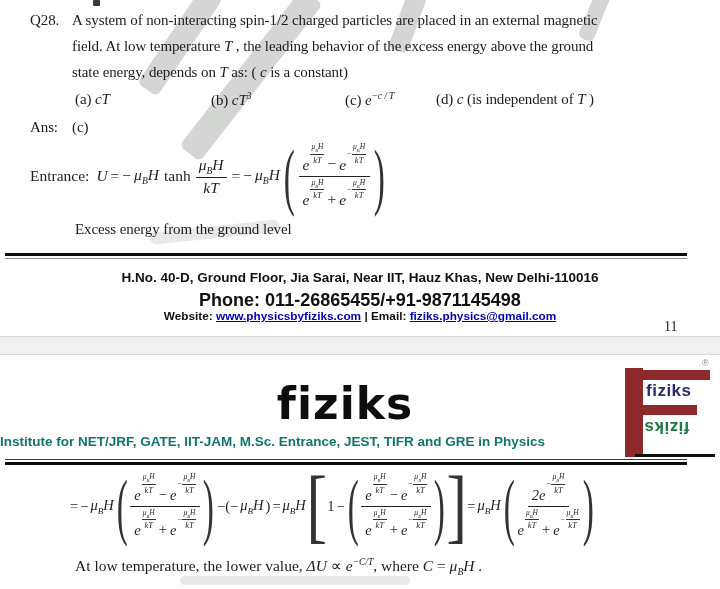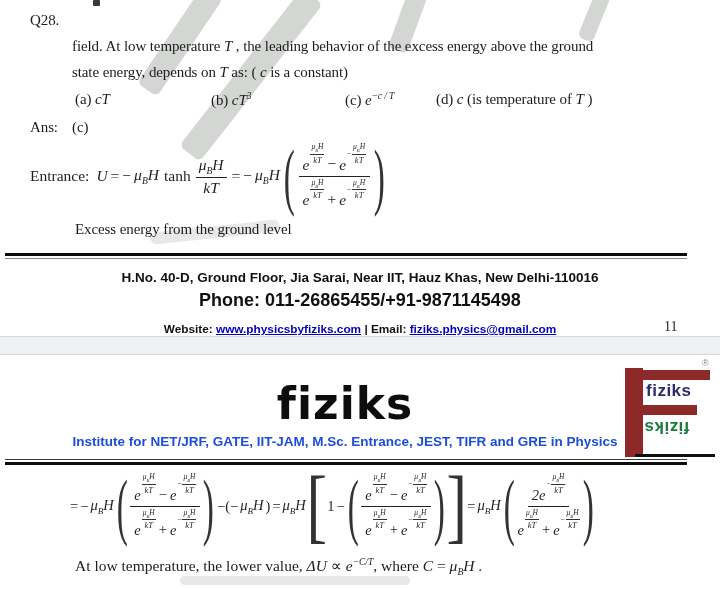--- a/index.html
+++ b/index.html
@@ -46,29 +46,29 @@
            border-top:3px solid #0d0d0d; border-bottom:1px solid #8a8a8a; }
   .rule2 { position:absolute; left:5px; top:459px; width:682px; height:2px; z-index:2;
            border-top:1px solid #3a3a3a; border-bottom:3px solid #0c0c0c; }
   .band { position:absolute; left:0; top:336px; width:720px; height:17px; z-index:1;
           background:#eef0f2; border-top:1px solid #d9d9d9; border-bottom:1px solid #d9d9d9; }
   
   .contact { position:absolute; left:0; width:720px; text-align:center; z-index:2;
              font-family:"Liberation Sans", sans-serif; font-weight:bold; color:#101010; }
   .c1 { top:270px; font-size:13.5px; }
   .c2 { top:290px; font-size:18px; }
-  .c3 { top:322px; font-size:11.8px; }
+  .c3 { top:309px; font-size:11.8px; }
   a.lnk { color:#0000bb; text-decoration:underline; }
   .pageno { position:absolute; left:664px; top:319px; font-size:14px; z-index:2; }
   
   .brand { position:absolute; left:0; top:378px; width:690px; text-align:center; z-index:2;
            font-family:"DejaVu Sans", sans-serif; font-weight:bold; font-size:44px;
            letter-spacing:1px; color:#0d0d0d; }
-  .tagline { position:absolute; left:0; top:434px; width:690px; text-align:center; z-index:2;
-             font-family:"Liberation Sans", sans-serif; font-weight:bold; font-size:13.5px; color:#1d4ed8; }
+  .tagline { position:absolute; left:0; top:434px; width:690px; text-align:left; z-index:2;
+             font-family:"Liberation Sans", sans-serif; font-weight:bold; font-size:13.5px; color:#0f766e; }
   
   .logo { position:absolute; left:620px; top:358px; width:98px; height:102px; z-index:3; }
   .logo .reg { position:absolute; left:82px; top:0; font-size:9px; color:#888;
                font-family:"Liberation Sans", sans-serif; }
   .logo .vbar { position:absolute; left:5px; top:10px; width:18px; height:89px; background:#8d2929; }
   .logo .arm-top { position:absolute; left:23px; top:12px; width:67px; height:10px; background:#8d2929; }
   .logo .arm-mid { position:absolute; left:23px; top:47px; width:54px; height:10px; background:#8d2929; }
   .logo .ltext { position:absolute; left:26px; top:23px; font-family:"Liberation Sans", sans-serif;
                  font-weight:bold; font-size:17px; color:#2b2b6e; letter-spacing:0.5px; }
   .logo .ltext-m { position:absolute; left:24px; top:59px; font-family:"Liberation Sans", sans-serif;
@@ -85,27 +85,28 @@
 
   <div class="wm" style="left:168px; top:-18px; width:24px; height:118px; transform:rotate(34deg);"></div>
   <div class="wm" style="left:238px; top:-25px; width:26px; height:200px; transform:rotate(38deg);"></div>
   <div class="wm" style="left:400px; top:-22px; width:20px; height:75px; transform:rotate(20deg);"></div>
   <div class="wm" style="left:588px; top:-18px; width:16px; height:60px; transform:rotate(22deg);"></div>
   <div class="wm wm-e" style="left:150px; top:226px; width:130px; height:12px; transform:rotate(-6deg);"></div>
   <div class="wm wm-f" style="left:180px; top:576px; width:230px; height:9px;"></div>
   <div class="frag" style="left:93px; top:0; width:7px; height:6px;"></div>
 
   <div class="abs qtext" style="left:30px; top:12px;">Q28.</div>
+  <div class="abs qtext" style="left:72px; top:12px;">A system of non-interacting spin-1/2 charged particles are placed in an external magnetic</div>
   <div class="abs qtext" style="left:72px; top:64px;"><span>state energy, depends on </span><span class="it">T</span><span> as: ( </span><span class="it">c</span><span> is a constant)</span></div>
   <div class="abs qtext" style="left:72px; top:38px;"><span>field. At low temperature </span><span class="it">T</span><span> , the leading behavior of the excess energy above the ground</span></div>
 
   <div class="abs qtext" style="left:75px; top:91px;"><span>(a) </span><span class="it">cT</span></div>
   <div class="abs qtext" style="left:211px; top:91px;"><span>(b) </span><span class="it">cT</span><sup class="small">3</sup></div>
   <div class="abs qtext" style="left:345px; top:91px;"><span>(c) </span><span class="it">e</span><sup class="small">−c / T</sup></div>
-  <div class="abs qtext" style="left:436px; top:91px;"><span>(d) </span><span class="it">c</span><span> (is temperature of </span><span class="it">T</span><span> )</span></div>
+  <div class="abs qtext" style="left:436px; top:91px;"><span>(d) </span><span class="it">c</span><span> (is independent of </span><span class="it">T</span><span> )</span></div>
 
   <div class="abs qtext" style="left:30px; top:119px;">Ans:</div>
   <div class="abs qtext" style="left:72px; top:119px;">(c)</div>
 
   <div class="formula g3" style="left:30px; top:140px; height:72px;">
     <span style="margin-right:4px;">Entrance:</span>
     <span class="it">U</span>
     <span>=</span>
     <span>−</span>
     <span class="mubh"><span class="mubh"><span>μ</span><sub>B</sub><span>H</span></span></span>

